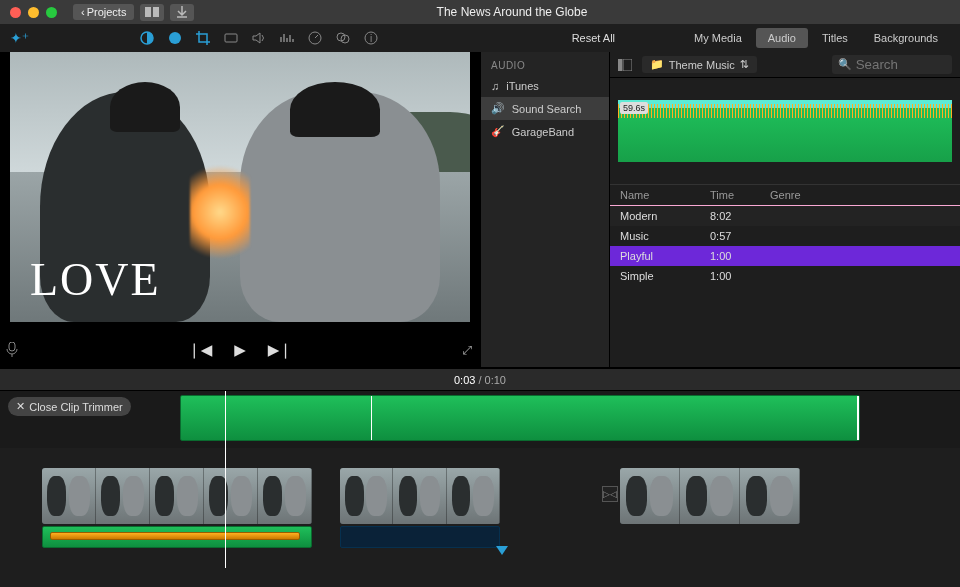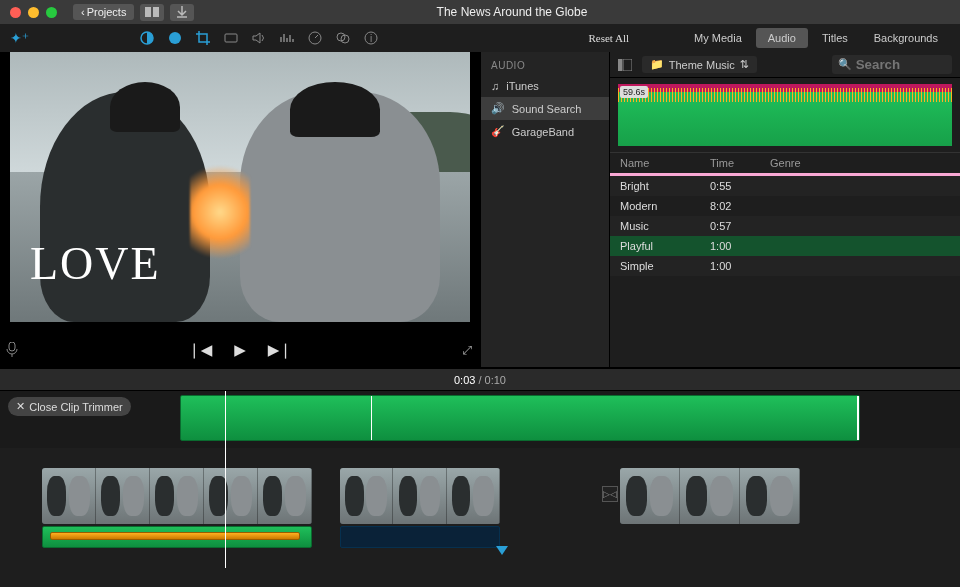--- a/index.html
+++ b/index.html
@@ -11,59 +11,59 @@
 .tl-min{background:#ffbd2e;}
 .tl-max{background:#27c93f;}
 .titlebar .back{margin-left:16px;background:#555;border-radius:3px;padding:2px 8px;color:#eee;display:flex;align-items:center;gap:2px;cursor:pointer;}
 .titlebar .tb-btn{margin-left:6px;background:#555;border-radius:3px;width:24px;height:17px;display:flex;align-items:center;justify-content:center;cursor:pointer;}
 .titlebar .title{position:absolute;left:50%;transform:translateX(-50%);color:#eee;font-size:12px;margin-left:32px;}
 .toolbar{height:28px;display:flex;align-items:center;padding:0 10px;gap:5px;}
 .toolbar .magic{color:#2a9fd6;font-size:14px;}
 .icons-row{display:flex;gap:14px;align-items:center;margin-left:106px;}
 .icons-row .ic{width:14px;height:14px;display:flex;align-items:center;justify-content:center;color:#888;}
 .ic.active{color:#2a9fd6;}
-.reset{margin-left:auto;margin-right:8px;color:#ddd;cursor:pointer;font-family:Liberation Serif, serif;}
+.reset{margin-left:auto;margin-right:22px;color:#ddd;cursor:pointer;}
 .tabbar{display:flex;gap:2px;margin-left:40px;}
 .tabbar .tab{padding:4px 12px;color:#ccc;border-radius:3px;cursor:pointer;}
 .tabbar .tab.sel{background:#555;}
 .upper{display:flex;height:315px;}
 .viewer{width:480px;position:relative;background:#000;padding:0 10px;}
 .preview{width:460px;height:270px;position:relative;overflow:hidden;background:linear-gradient(180deg,#9aa7a9 0%,#c5cfd1 40%,#8e9799 60%,#6d7476 100%);}
 .sky{position:absolute;left:0;right:0;top:0;height:120px;background:linear-gradient(180deg,#aeb9bb,#cfd8da);}
 .water{position:absolute;left:0;right:0;top:120px;bottom:0;background:linear-gradient(180deg,#9ba5a7,#6f787a);}
 .hill{position:absolute;top:60px;left:280px;width:240px;height:80px;background:#4a5a4d;border-radius:80px 80px 0 0;}
 .person1{position:absolute;left:30px;top:40px;width:170px;height:230px;background:#2a2e2f;border-radius:50% 50% 20% 20%;}
 .person1::before{content:"";position:absolute;top:-10px;left:70px;width:70px;height:50px;background:#1a1a1a;border-radius:50% 50% 10% 10%;}
 .person2{position:absolute;right:30px;top:40px;width:200px;height:230px;background:#8a8f92;border-radius:40% 40% 20% 20%;}
 .person2::before{content:"";position:absolute;top:-10px;left:50px;width:90px;height:55px;background:#1a1a1a;border-radius:50% 50% 10% 10%;}
 .sparkle{position:absolute;left:180px;top:100px;width:60px;height:120px;background:radial-gradient(circle,#ffd98a 0%,#ff9a3a 40%,transparent 70%);filter:blur(1px);}
-.love{position:absolute;left:20px;bottom:32px;color:#fff;font-family:"Times New Roman",serif;font-size:46px;letter-spacing:2px;}
+.love{position:absolute;left:20px;bottom:16px;color:#fff;font-family:"Times New Roman",serif;font-size:46px;letter-spacing:2px;}
 .transport{position:absolute;bottom:0;left:0;right:0;height:34px;display:flex;align-items:center;justify-content:center;gap:22px;}
 .transport .mic{position:absolute;left:6px;color:#888;font-size:14px;}
 .transport .full{position:absolute;right:8px;color:#aaa;font-size:12px;}
 .transport .btn{color:#ddd;font-size:15px;cursor:pointer;}
 .sidebar{width:130px;background:#242424;border-left:1px solid #000;border-right:1px solid #000;}
 .sidebar .hdr{padding:8px 10px 4px;color:#888;font-size:10px;letter-spacing:0.5px;}
 .sidebar .item{padding:5px 10px;display:flex;align-items:center;gap:7px;color:#ccc;cursor:pointer;}
 .sidebar .item.sel{background:#3d3d3d;}
 .browser{flex:1;background:#1e1e1e;display:flex;flex-direction:column;}
 .browser-top{height:26px;display:flex;align-items:center;padding:0 8px;gap:10px;border-bottom:1px solid #000;}
 .dropdown{display:flex;align-items:center;gap:5px;background:#2a2a2a;padding:2px 8px;border-radius:3px;cursor:pointer;}
 .search{margin-left:auto;background:#2a2a2a;border-radius:3px;padding:2px 6px;display:flex;align-items:center;gap:4px;width:120px;}
-.search input{background:transparent;border:none;color:#a3a3a3;width:80px;outline:none;font-weight:bold;}
-.waveform{height:62px;margin:6px 8px;position:relative;background:#be185d;overflow:hidden;}
+.search input{background:transparent;border:none;color:#a3a3a3;width:80px;outline:none;}
+.waveform{height:62px;margin:22px 8px;position:relative;background:#5eead4;overflow:hidden;}
 .wave-bg{position:absolute;left:0;right:0;bottom:0;top:8px;background:linear-gradient(180deg,#1fbf5a 0%,#17a049 100%);}
 .wave-top{position:absolute;left:0;right:0;top:4px;height:14px;background:repeating-linear-gradient(90deg,#ffb020 0 1px,transparent 1px 3px);}
 .wave-dur{position:absolute;left:2px;top:2px;background:#ddd;color:#222;font-size:9px;padding:1px 3px;border-radius:2px;}
 .tracklist{flex:1;overflow:auto;}
 .th,.tr{display:flex;padding:4px 10px;}
-.th{color:#999;border-bottom:3px solid #f9a8d4;border-top:1px solid #333;justify-content:center;}
+.th{color:#999;border-bottom:1px solid #f9a8d4;border-top:1px solid #333;justify-content:center;}
 .tr{color:#ddd;cursor:pointer;}
 .tr:nth-child(odd){background:#232323;}
-.tr.sel{background:#14532d;}
+.tr.sel{background:#6d28d9;}
 .c-name{flex:0 0 90px;}
 .c-time{flex:0 0 60px;}
 .c-genre{flex:1;}
 .time-hdr{height:22px;display:flex;align-items:center;justify-content:center;color:#aaa;border-top:1px solid #000;background:#2a2a2a;}
 .time-hdr .cur{color:#fff;}
 .trimmer-row{height:58px;position:relative;background:#1a1a1a;border-top:1px solid #000;}
 .close-trim{position:absolute;left:8px;top:6px;background:#444;color:#ddd;padding:3px 8px;border-radius:10px;display:flex;align-items:center;gap:4px;cursor:pointer;}
 .trim-wave{position:absolute;left:180px;top:4px;right:100px;height:46px;background:linear-gradient(180deg,#1fbf5a,#0e8f3f);border:1px solid #0a6b2f;border-radius:2px;}
 .trim-wave .split{position:absolute;left:28%;top:0;bottom:0;width:1px;background:#fff;}
 .trim-wave .edge{position:absolute;right:0;top:0;bottom:0;width:2px;background:#fff;}
@@ -238,25 +238,20 @@
       <span class="wave-dur">59.6s</span>
     </div>
     <div class="tracklist">
       <div class="th">
         <span class="c-name">Name</span>
         <span class="c-time">Time</span>
         <span class="c-genre">Genre</span>
       </div>
       <div id="track-rows">
           <div class="tr">
-            <span class="c-name">Bright</span>
-            <span class="c-time">0:55</span>
-            <span class="c-genre"></span>
-          </div>
-          <div class="tr">
             <span class="c-name">Modern</span>
             <span class="c-time">8:02</span>
             <span class="c-genre"></span>
           </div>
           <div class="tr">
             <span class="c-name">Music</span>
             <span class="c-time">0:57</span>
             <span class="c-genre"></span>
           </div>
           <div class="tr sel">

